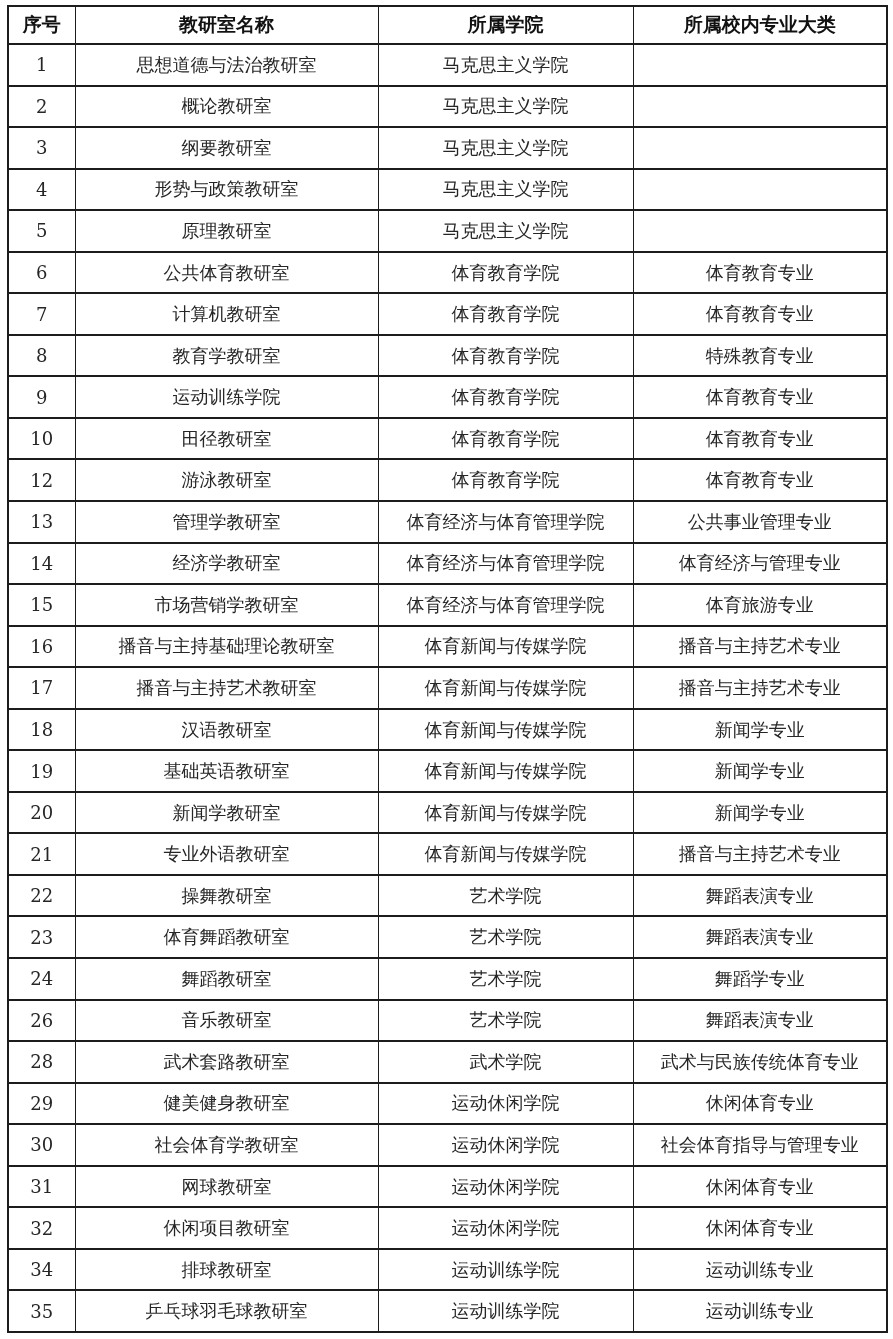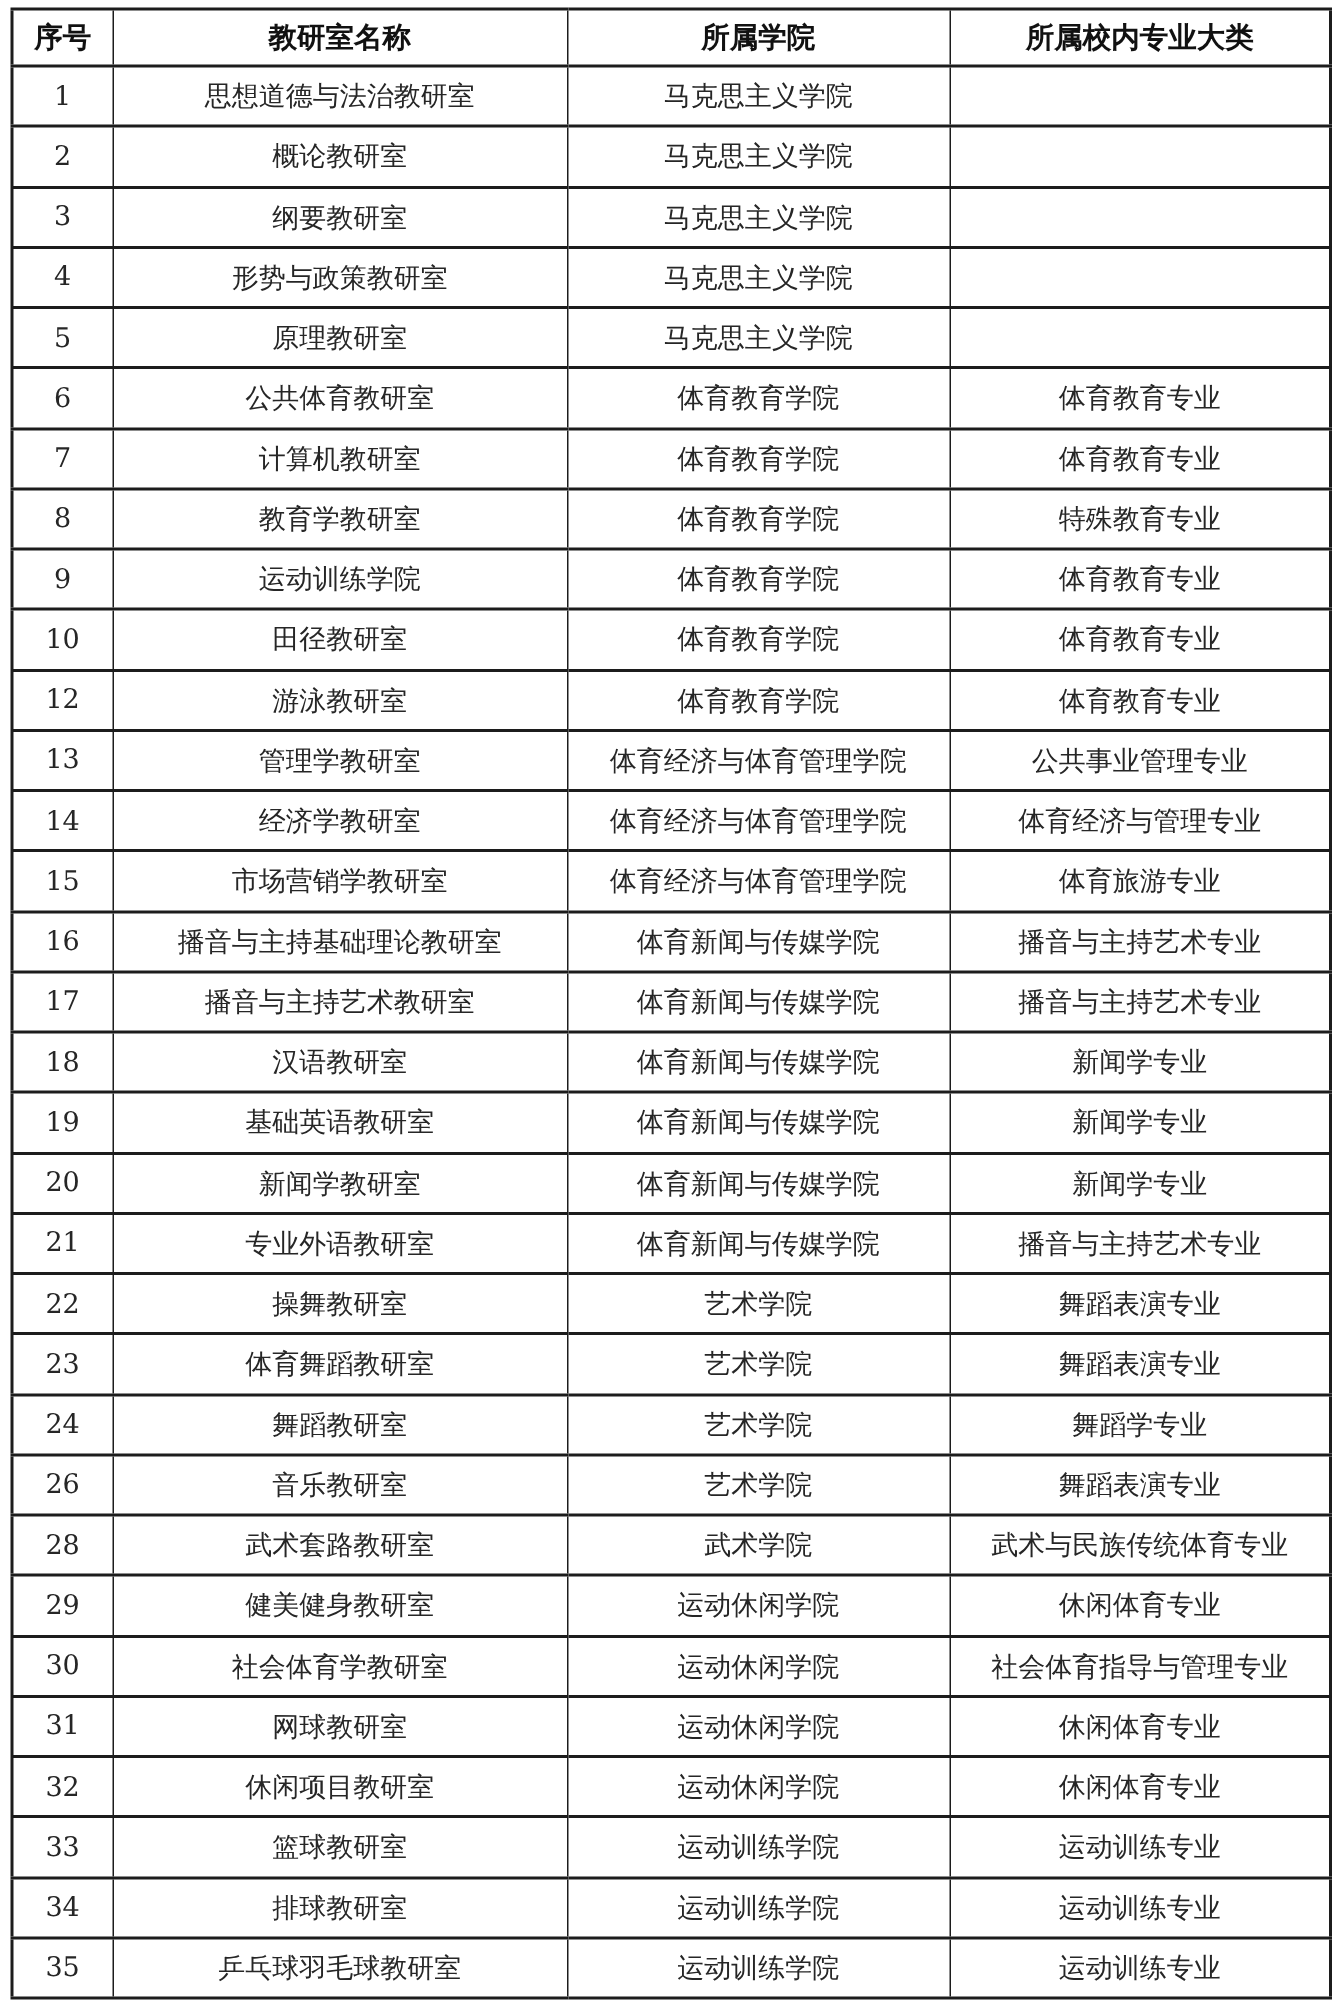--- a/index.html
+++ b/index.html
@@ -242,26 +242,20 @@
         <td>运动休闲学院</td>
         <td>休闲体育专业</td>
       </tr>
       <tr>
         <td>32</td>
         <td>休闲项目教研室</td>
         <td>运动休闲学院</td>
         <td>休闲体育专业</td>
       </tr>
       <tr>
-        <td>33</td>
-        <td>篮球教研室</td>
-        <td>运动训练学院</td>
-        <td>运动训练专业</td>
-      </tr>
-      <tr>
         <td>34</td>
         <td>排球教研室</td>
         <td>运动训练学院</td>
         <td>运动训练专业</td>
       </tr>
       <tr>
         <td>35</td>
         <td>乒乓球羽毛球教研室</td>
         <td>运动训练学院</td>
         <td>运动训练专业</td>

